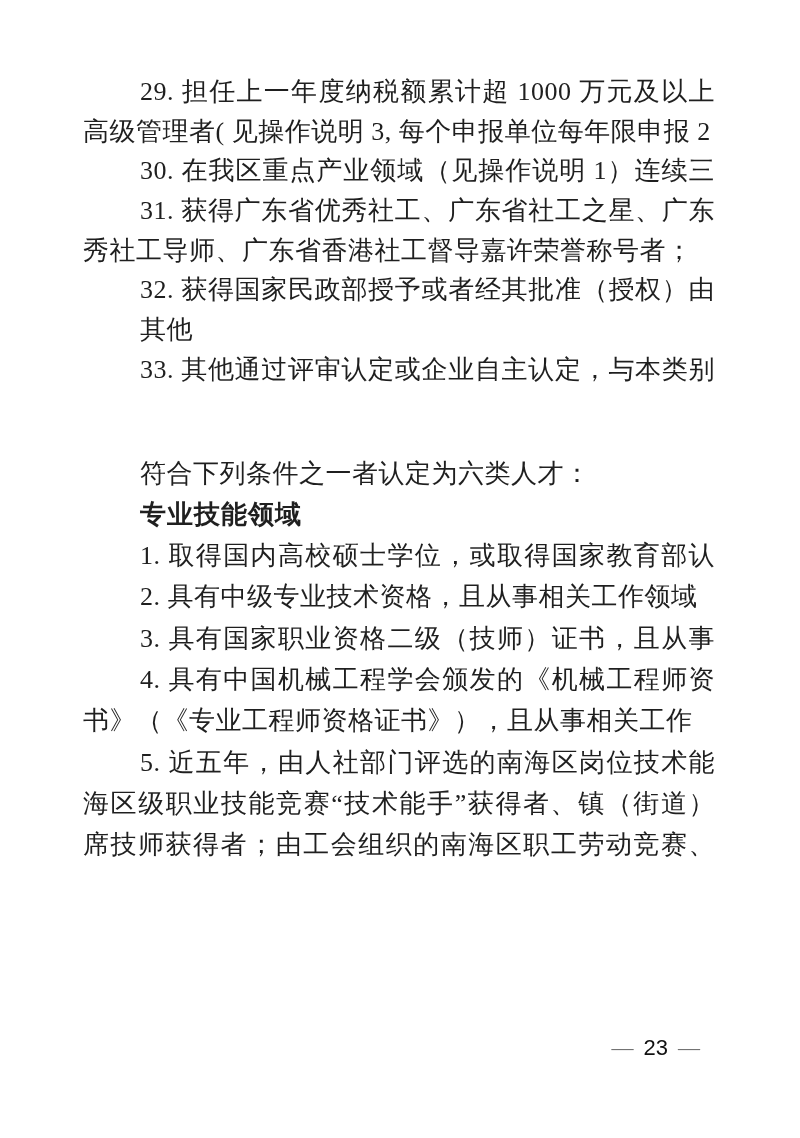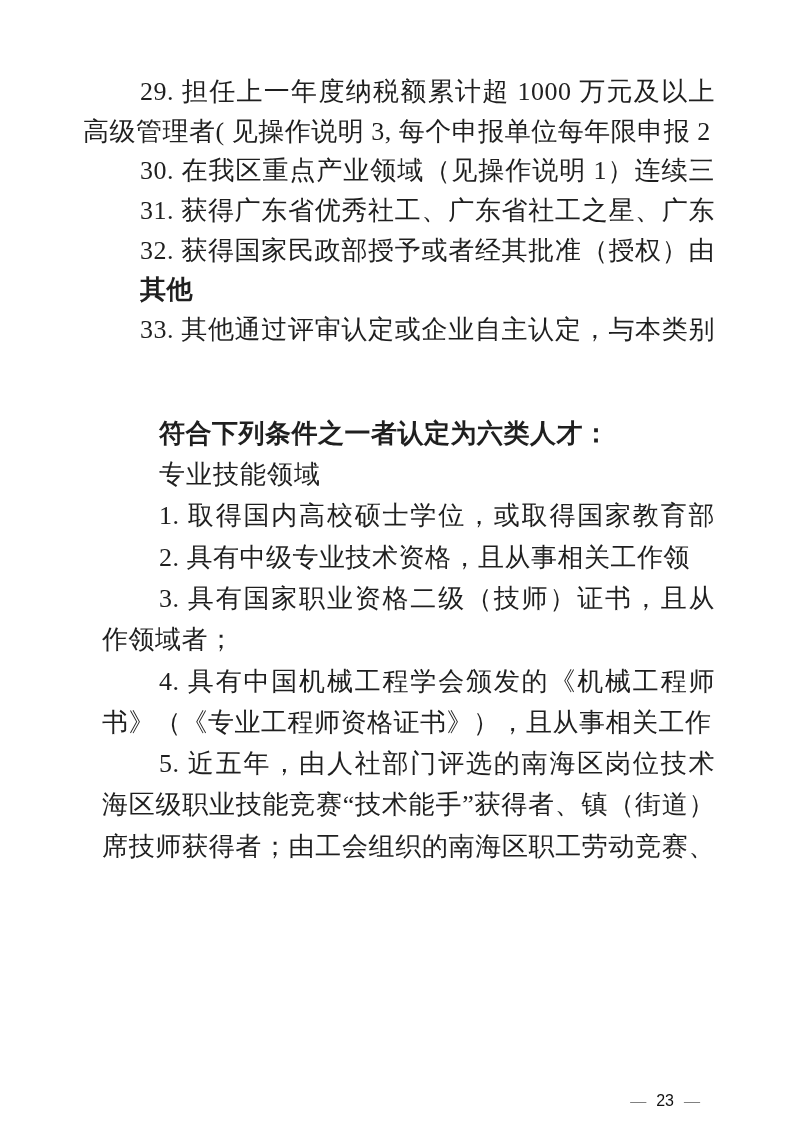--- a/index.html
+++ b/index.html
@@ -22,42 +22,42 @@
     top: 72px;
     width: 632px;
   }
   .line {
     font-size: 26px;
     letter-spacing: 0.5px;
     overflow: hidden;
     white-space: normal;
   }
   .blk1 .line { line-height: 39.7px; height: 39.7px; }
-  .blk2 .line { line-height: 41.3px; height: 41.3px; margin-left: 19px; }
+  .blk2 .line { line-height: 41.3px; height: 41.3px; }
   
   .ind { padding-left: 57px; }
   
   .fill {
     text-align: justify;
     text-align-last: justify;
     text-justify: inter-character;
   }
-  .b { font-weight: bold; }
+  .b { font-weight: normal; }
   .sans {
     font-family: "Liberation Sans", "DejaVu Sans", sans-serif;
-    font-weight: normal;
+    font-weight: bold;
     letter-spacing: 1px;
   }
   .spacer { height: 63px; }
   .footer {
     position: absolute;
-    top: 1082px;
+    top: 1034px;
     right: 100px;
-    font-size: 16px;
-    line-height: 38px;
+    font-size: 22px;
+    line-height: 28px;
     white-space: nowrap;
   }
   .footer .dash {
     color: #6b6b6b;
     font-family: "Liberation Serif", serif;
   }
   .footer .num {
     color: #111111;
     font-family: "Liberation Sans", "DejaVu Sans", sans-serif;
     padding: 0 10px;
@@ -68,34 +68,34 @@
 
 <div class="page">
 
   <div class="content">
 
     <div class="blk1">
       <div class="line ind fill">29. 担任上一年度纳税额累计超 1000 万元及以上企业的</div>
       <div class="line">高级管理者( 见操作说明 3, 每个申报单位每年限申报 2 人);</div>
       <div class="line ind fill">30. 在我区重点产业领域（见操作说明 1）连续三年且每</div>
       <div class="line ind fill">31. 获得广东省优秀社工、广东省社工之星、广东省优</div>
+      <div class="line">秀社工导师、广东省香港社工督导嘉许荣誉称号者；</div>
       <div class="line ind fill">32. 获得国家民政部授予或者经其批准（授权）由全国</div>
       <div class="line ind b">其他</div>
       <div class="line ind fill">33. 其他通过评审认定或企业自主认定，与本类别其他</div>
     </div>
 
     <div class="spacer"></div>
 
     <div class="blk2">
       <div class="line ind b">符合下列条件之一者认定为六类人才：</div>
       <div class="line ind sans">专业技能领域</div>
       <div class="line ind fill">1. 取得国内高校硕士学位，或取得国家教育部认可的国</div>
       <div class="line ind">2. 具有中级专业技术资格，且从事相关工作领域者；</div>
       <div class="line ind fill">3. 具有国家职业资格二级（技师）证书，且从事相关工</div>
-      <div class="line">作领域者；</div>
       <div class="line ind fill">4. 具有中国机械工程学会颁发的《机械工程师资格证</div>
       <div class="line">书》（《专业工程师资格证书》），且从事相关工作领域者；</div>
       <div class="line ind fill">5. 近五年，由人社部门评选的南海区岗位技术能手、南</div>
       <div class="line fill">海区级职业技能竞赛“技术能手”获得者、镇（街道）级首</div>
       <div class="line fill">席技师获得者；由工会组织的南海区职工劳动竞赛、技能竞</div>
     </div>
 
   </div>
 
   <div class="footer">

